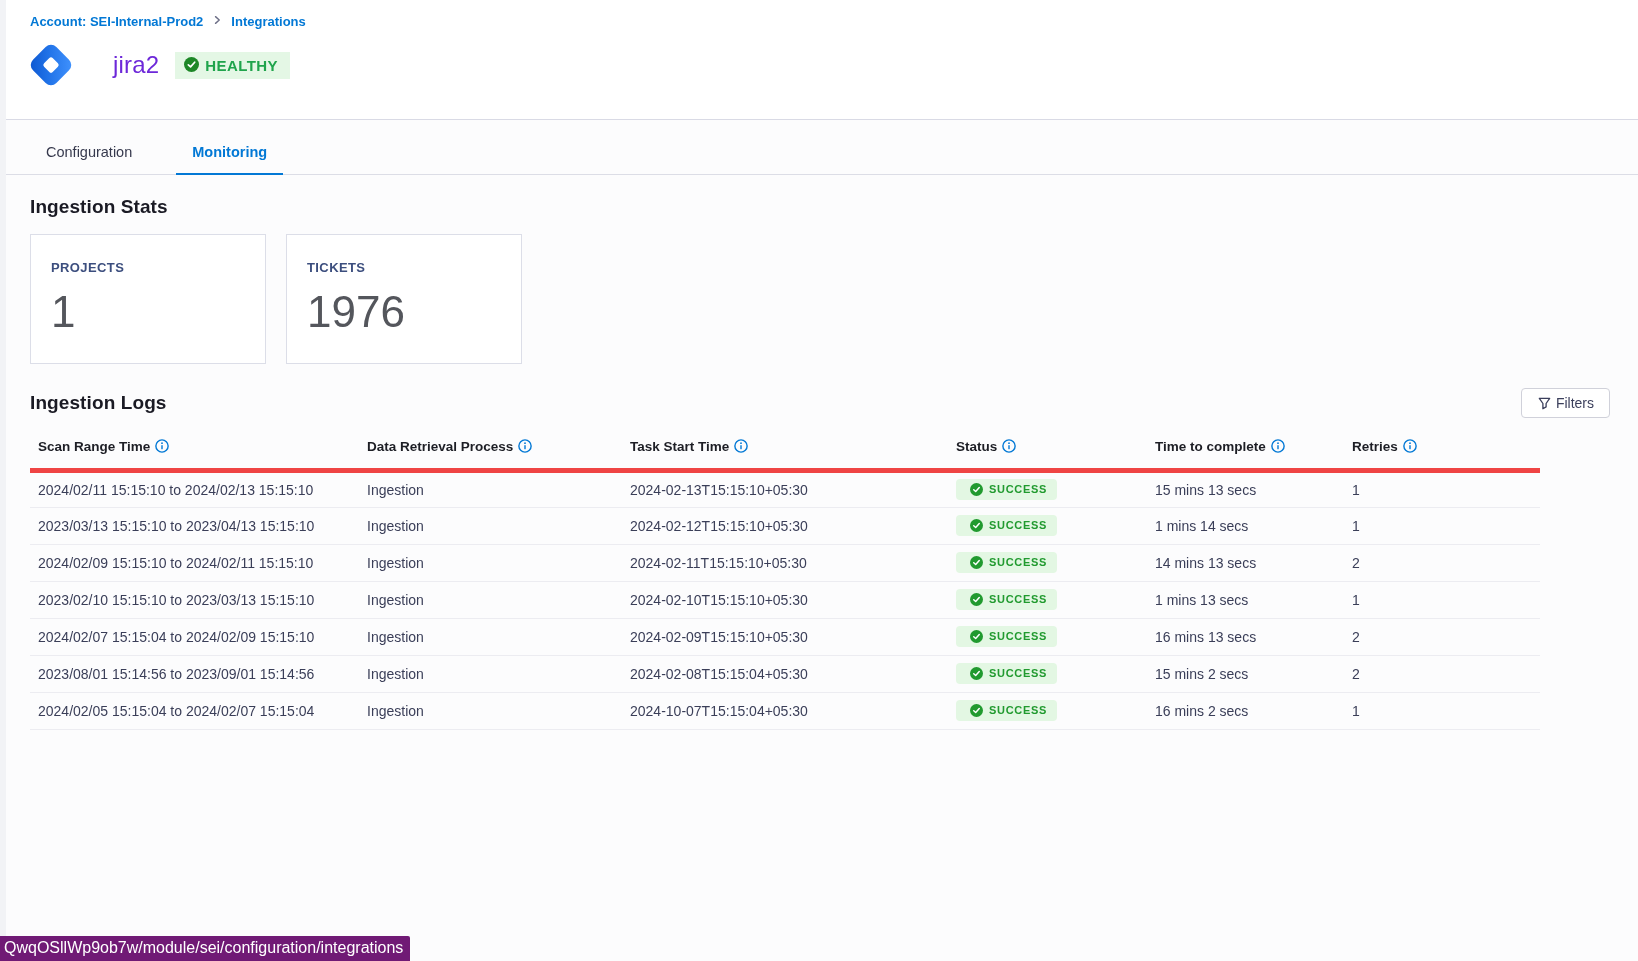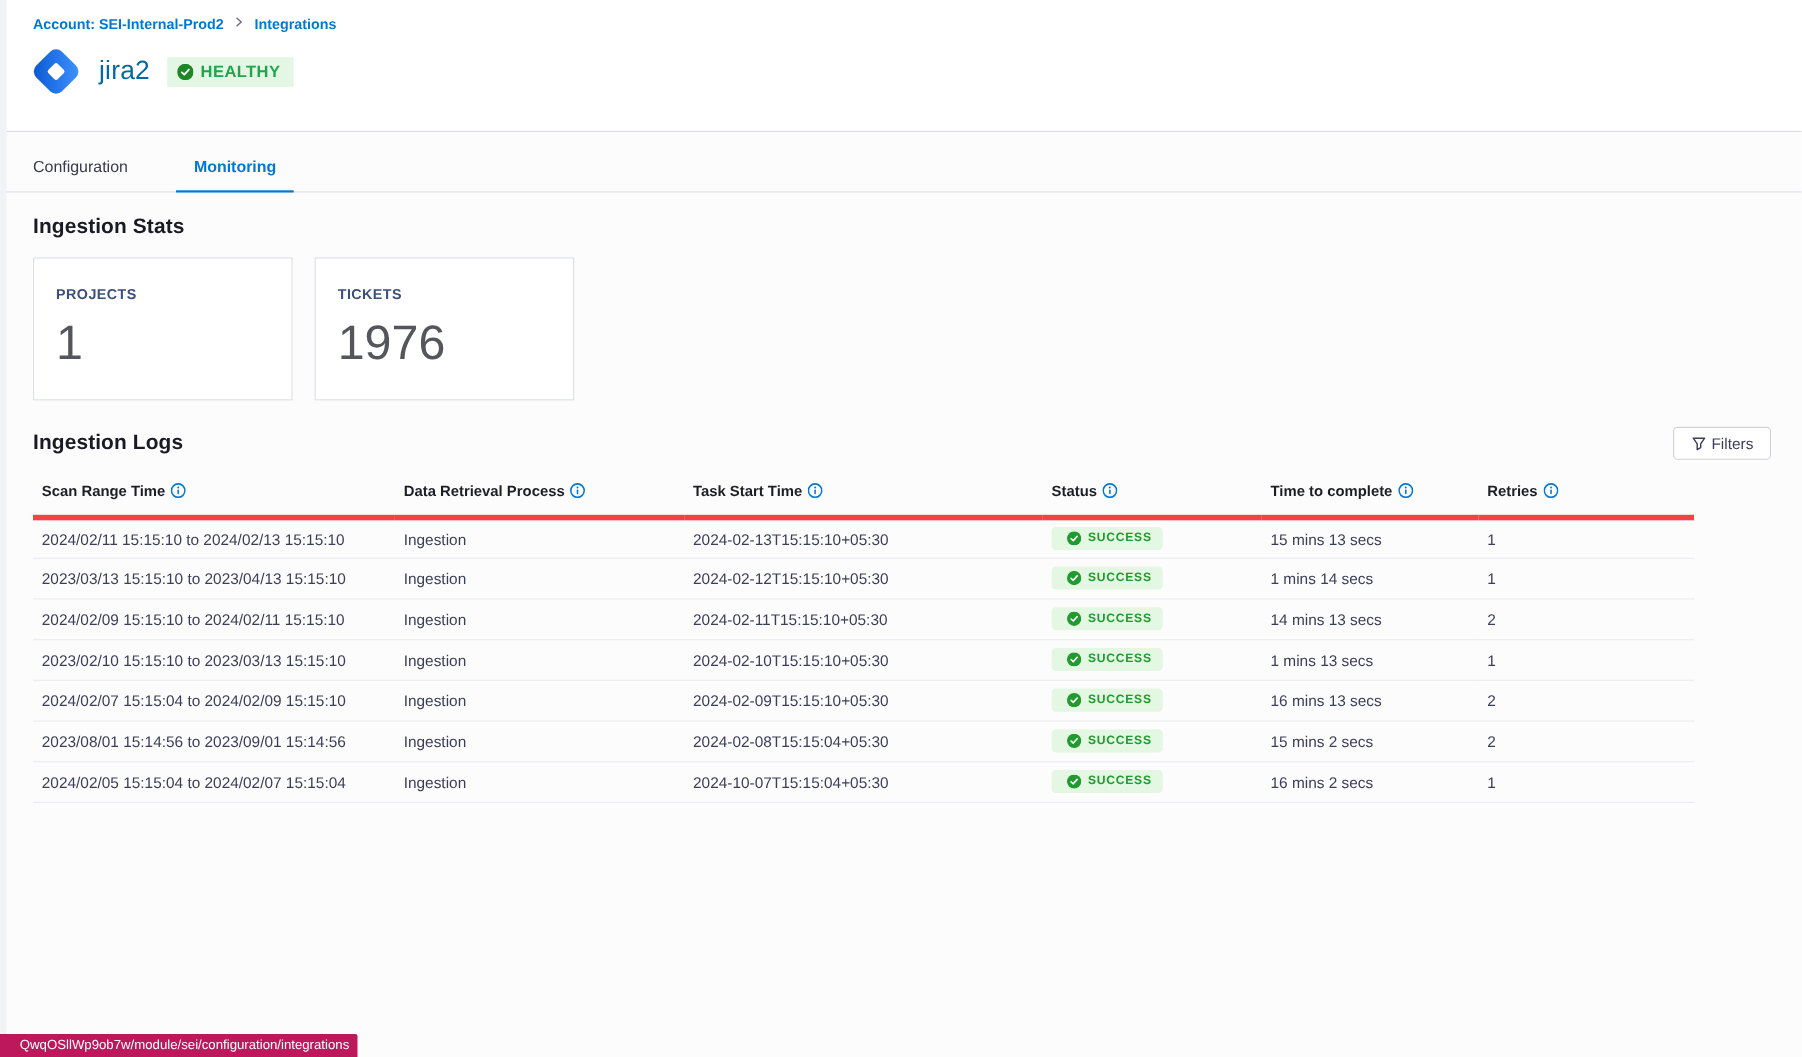--- a/index.html
+++ b/index.html
@@ -23,39 +23,39 @@
     padding:14px 0 0 30px;
     border-bottom:1px solid #d9dae5;
   }
   .breadcrumb{ display:flex; align-items:flex-start; gap:8px; height:16px; }
   .crumb{
     color:#0278d5; font-size:13px; font-weight:700; text-decoration:none; cursor:pointer;
   }
   .crumb-chevron{ display:inline-flex; }
   .title-row{ display:flex; align-items:center; margin-top:8px; gap:12px; }
   .jira-logo{ width:54px; height:54px; display:inline-flex; margin-left:-6px; }
-  .integration-title{ font-size:24px; font-weight:500; color:#0369a1; letter-spacing:.2px; }
+  .integration-title{ font-size:24px; font-weight:500; color:#6d28d9; letter-spacing:.2px;margin-left:23px; }
   .healthy-badge{
-    display:inline-flex; align-items:center; gap:6px;
+    display:inline-flex; gap:6px;
     background:#e4f7e5; border-radius:0; padding:5px 12px 5px 9px;
     margin-left:4px;
   }
   .healthy-badge .badge-text{
     color:#20a44c; font-size:15px; font-weight:700; letter-spacing:.4px;
   }
 
   
   .content{
     background:#fcfcfd;
     height:841px;
     position:relative;
   }
   .tabs{
     display:flex;
-    padding:24px 0 0 14px;
+    padding:24px 0 0 30px;
     border-bottom:1px solid #dcdde6;
   }
   .tab{
     font-size:14.5px; font-weight:500; color:#36394d;
     padding:0 16px 13px 16px; margin-right:28px; cursor:pointer;
     border-bottom:2px solid transparent; margin-bottom:-1px;
   }
   .tab.active{
     color:#0278d5; font-weight:700;
     border-bottom:2px solid #0278d5;
@@ -116,22 +116,22 @@
     display:inline-flex; align-items:flex-start; gap:6px;
     background:#e3f7e3; border-radius:4px; padding:4px 10px 4px 14px;
   }
   .status-badge .badge-text{
     color:#219a2f; font-size:11px; font-weight:700; letter-spacing:.7px;
   }
 
   
   .url-tooltip{
     position:absolute; left:0; bottom:0; z-index:10;
-    background:#be185d; color:#ffffff;
-    font-size:12px; padding:3px 7px 4px 18px;
+    background:#701a75; color:#ffffff;
+    font-size:16px; padding:3px 7px 4px 4px;
     border-top-right-radius:2px;
   }
 </style>
 </head>
 <body>
 
 <svg width="0" height="0" style="position:absolute">
   <defs>
     <linearGradient id="jiraGrad" x1="1" y1="0" x2="0" y2="1">
       <stop offset="0" stop-color="#4294ff"></stop>

